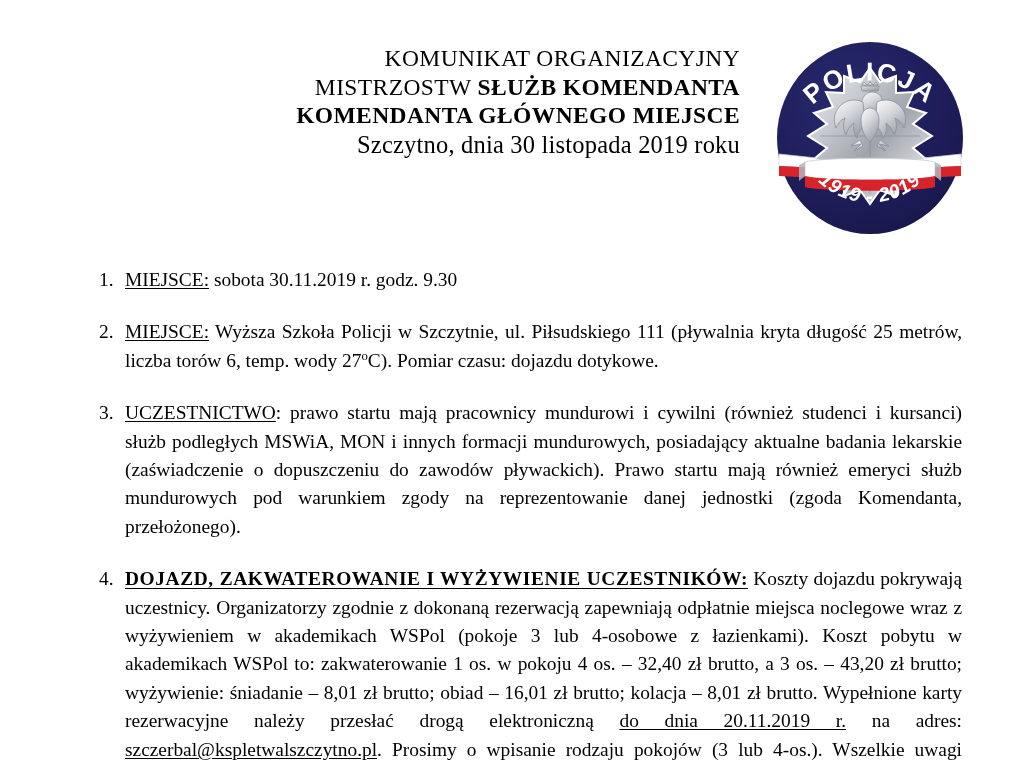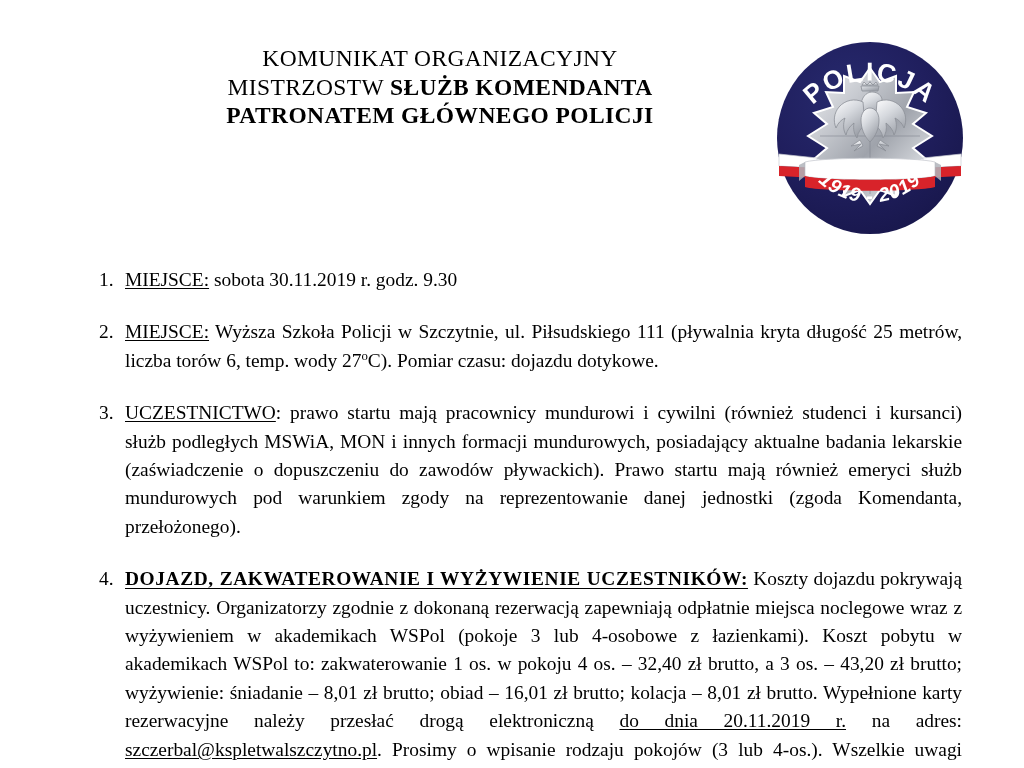--- a/index.html
+++ b/index.html
@@ -23,21 +23,21 @@
     height: 768px;
     background: #ffffff;
   }
 
   
   .header-block {
     position: absolute;
     left: 140px;
     top: 44px;
     width: 600px;
-    text-align: center;
+    text-align: right;
   }
   .header-line {
     font-size: 23.5px;
     line-height: 28.5px;
     letter-spacing: 0.4px;
     white-space: nowrap;
   }
   .header-line.caps { }
   .bold { font-weight: bold; }
   .header-line.date {
@@ -137,21 +137,22 @@
   }
 </style>
 </head>
 <body>
 
 <div class="page">
 
   <div class="header-block">
     <div class="header-line caps">KOMUNIKAT ORGANIZACYJNY</div>
     <div class="header-line caps"><span>MISTRZOSTW </span><span class="bold">SŁUŻB KOMENDANTA</span></div>
-    <div class="header-line caps bold">PATRONATEM GŁÓWNEGO POLICJI</div>
+    <div class="header-line caps bold">KOMENDANTA GŁÓWNEGO MIEJSCE</div>
+    <div class="header-line date">Szczytno, dnia 30 listopada 2019 roku</div>
   </div>
 
   <div class="logo">
     <div class="logo-disc"></div>
 
     <svg class="logo-star" viewBox="0 0 128 140">
       <defs>
         <linearGradient id="starGrad" x1="0" y1="0" x2="1" y2="1">
           <stop offset="0%" stop-color="#f2f3f5"></stop>
           <stop offset="30%" stop-color="#c6c9cf"></stop>

